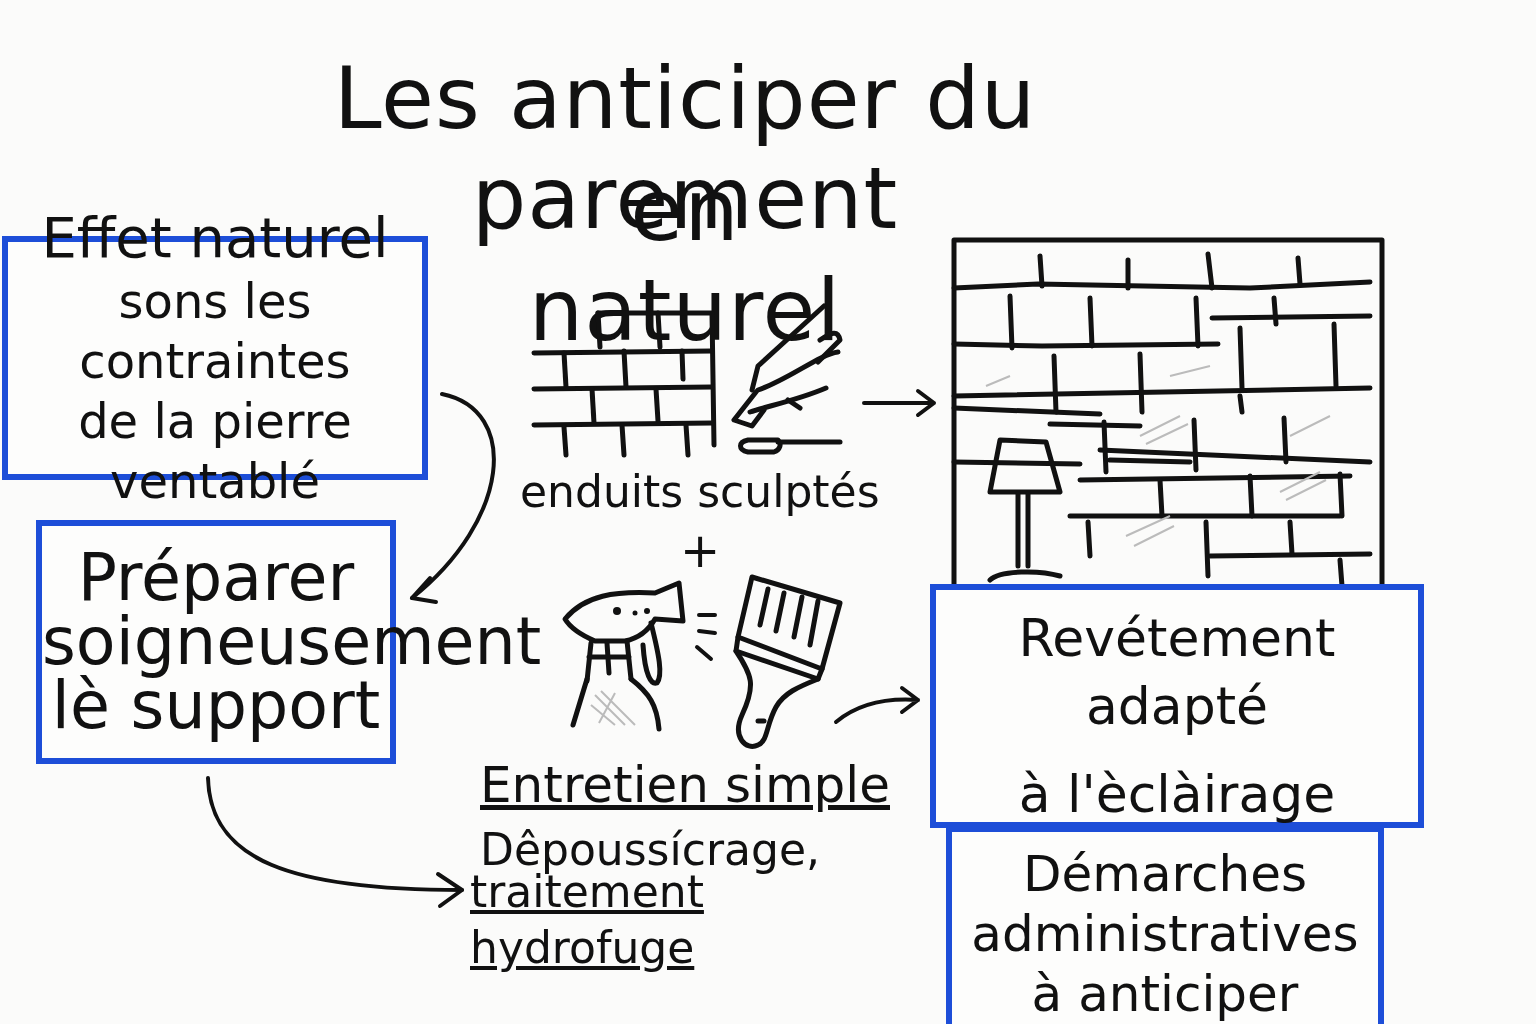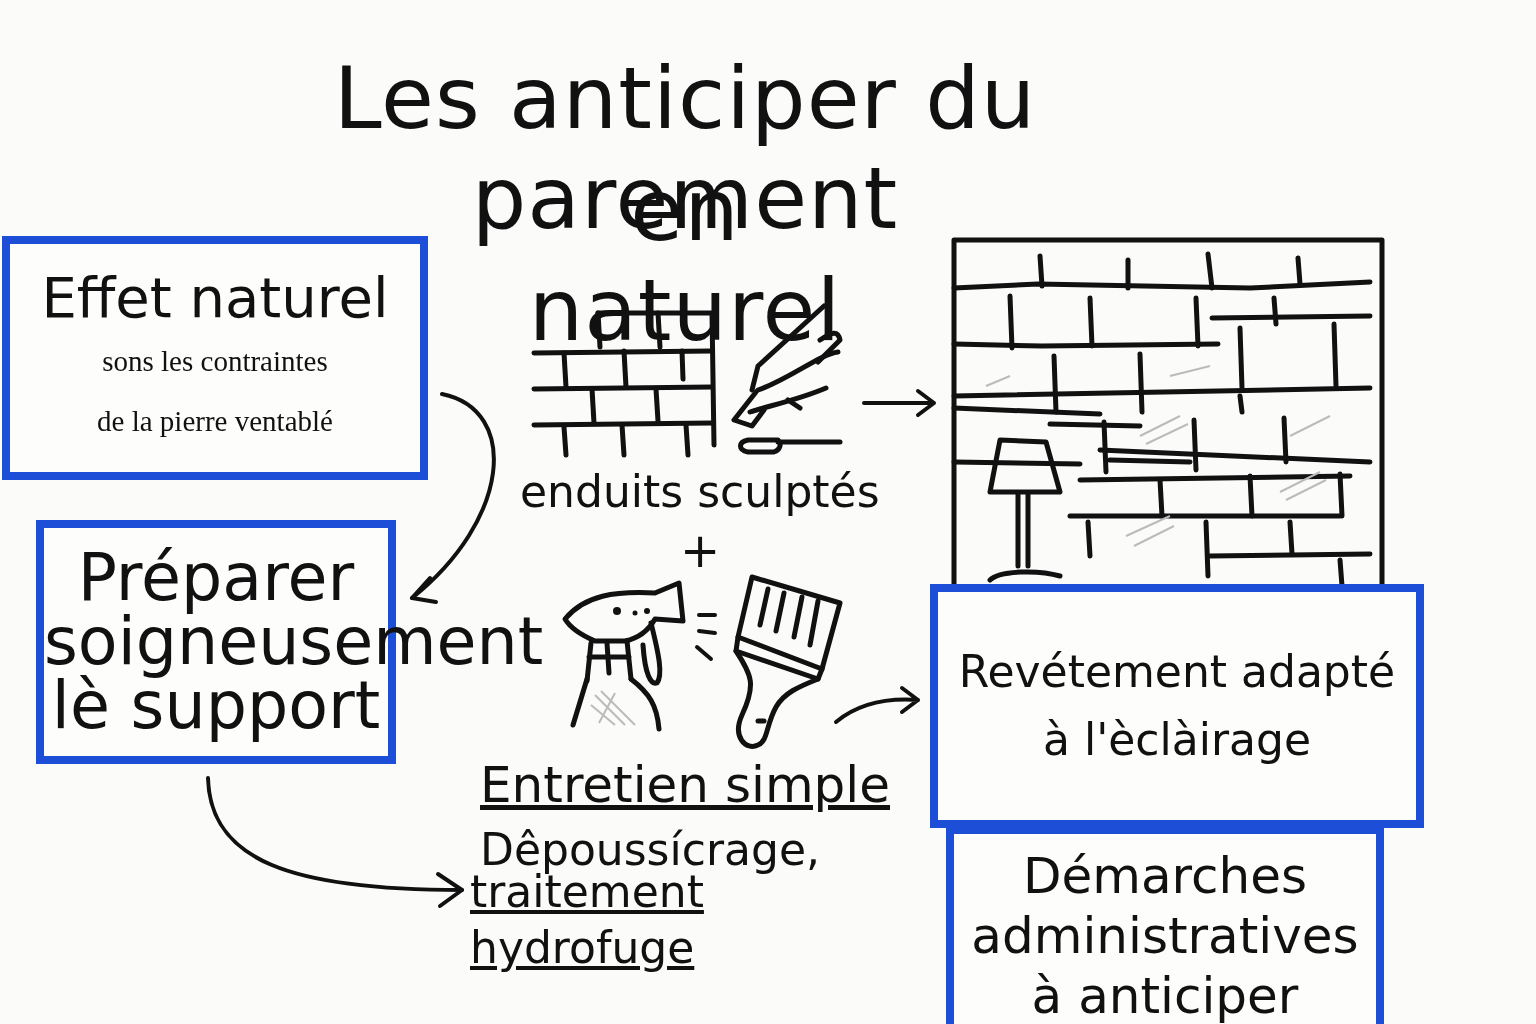--- a/index.html
+++ b/index.html
@@ -13,34 +13,34 @@
   .abs { position: absolute; }
   .title {
     left: 0; width: 1536px; text-align: center;
     font-family: "DejaVu Sans", sans-serif;
     font-weight: normal;
     letter-spacing: 1px;
   }
   .title1 { top: 48px; font-size: 86px; line-height: 100px; left: 150px; width: 1070px; }
   .title2 { top: 160px; font-size: 86px; line-height: 100px; left: 470px; width: 430px; }
   .box {
-    border: 8px solid #1d4ed8;
+    border: 6px solid #1d4ed8;
     background: #fdfdfc;
     box-sizing: border-box;
     text-align: center;
     display: flex; flex-direction: column; justify-content: center;
   }
   .box span { display: block; }
   .b1 { left: 2px; top: 236px; width: 426px; height: 244px; }
   .b1 .l1 { font-size: 56px; line-height: 66px; }
-  .b1 .l2, .b1 .l3 { font-size: 29px; line-height: 60px; font-family: Liberation Serif, serif; }
+  .b1 .l2, .b1 .l3 { font-size: 48px; line-height: 60px; }
   .b2 { left: 36px; top: 520px; width: 360px; height: 244px; }
   .b2 .l { font-size: 65px; line-height: 64px; }
   .b3 { left: 930px; top: 584px; width: 494px; height: 244px; }
-  .b3 .l { font-size: 44px; line-height: 68px; }
+  .b3 .l { font-size: 52px; line-height: 68px; margin-top: 20px; }
   .b4 { left: 946px; top: 826px; width: 438px; height: 210px; border-bottom: none; justify-content: flex-start; padding-top: 12px; }
   .b4 .l { font-size: 50px; line-height: 60px; }
   .label { text-align: left; }
   .lbl-enduits { left: 520px; top: 462px; width: 360px; font-size: 44px; line-height: 60px; }
   .plus { left: 670px; top: 522px; width: 60px; font-size: 48px; line-height: 56px; text-align: center; }
   .lbl-entretien { left: 480px; top: 752px; width: 420px; font-size: 50px; line-height: 66px; text-decoration: underline; }
   .lbl-sub1 { left: 480px; top: 822px; width: 420px; font-size: 44px; line-height: 56px; }
   .lbl-sub2 { left: 470px; top: 864px; width: 430px; font-size: 44px; line-height: 56px; text-decoration: underline; }
   svg { position: absolute; overflow: visible; }
   .ink { stroke: #111; stroke-width: 5; fill: none; stroke-linecap: round; stroke-linejoin: round; }

